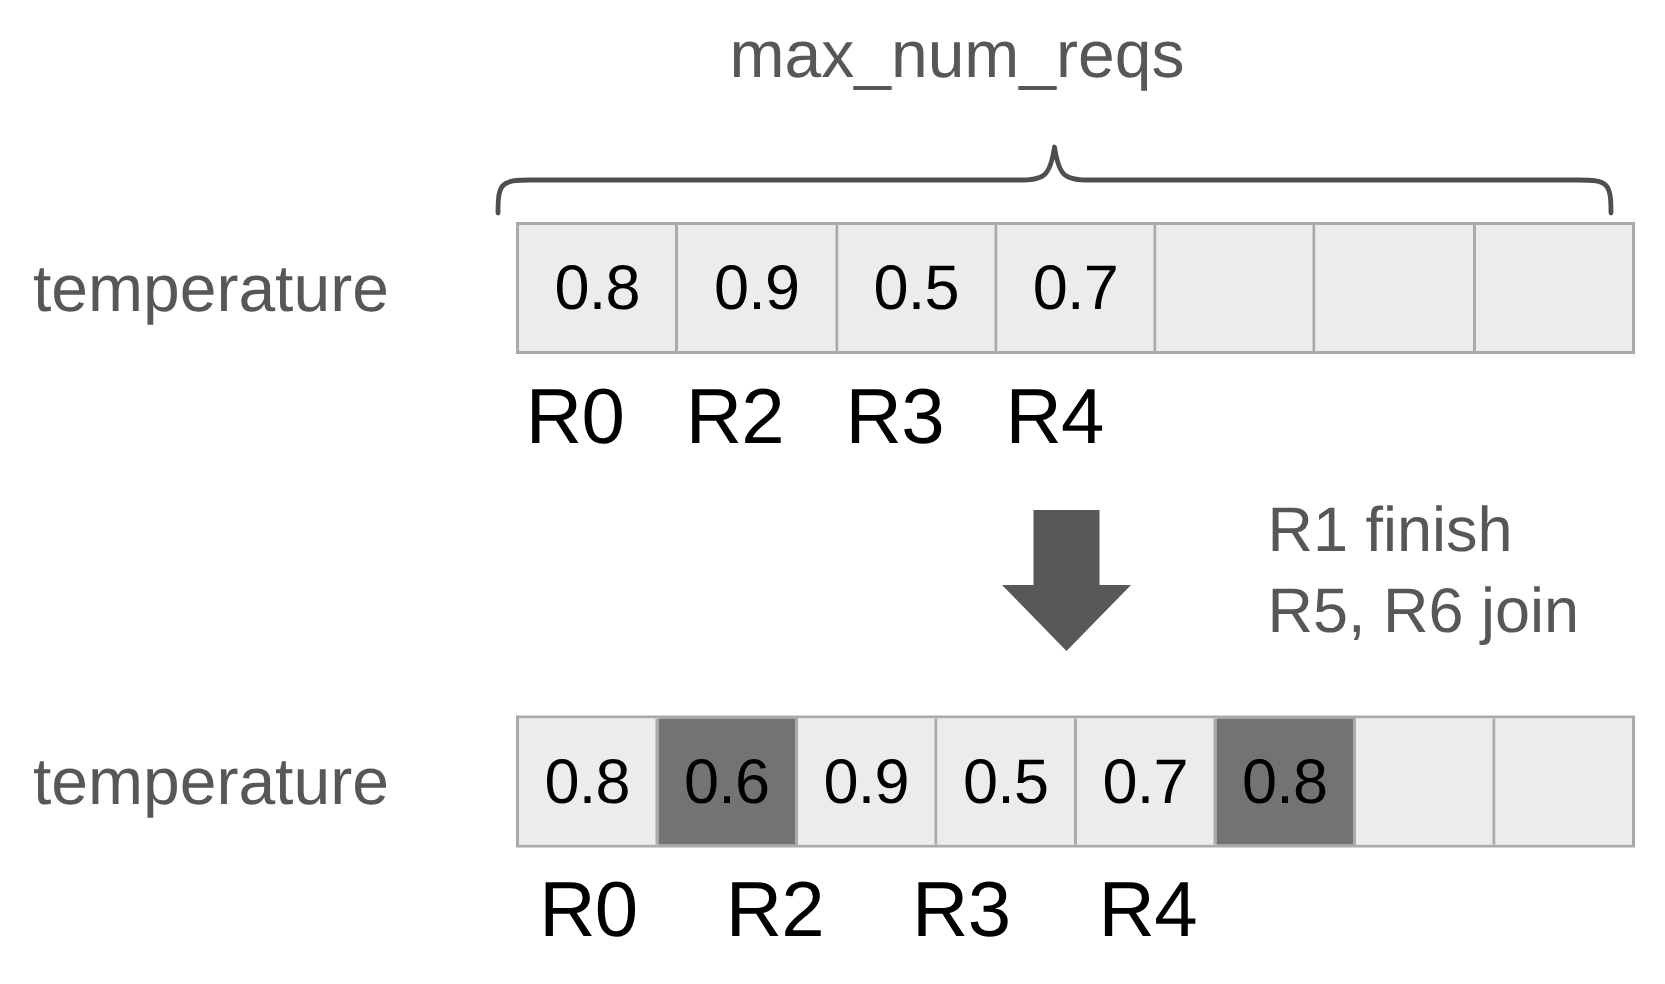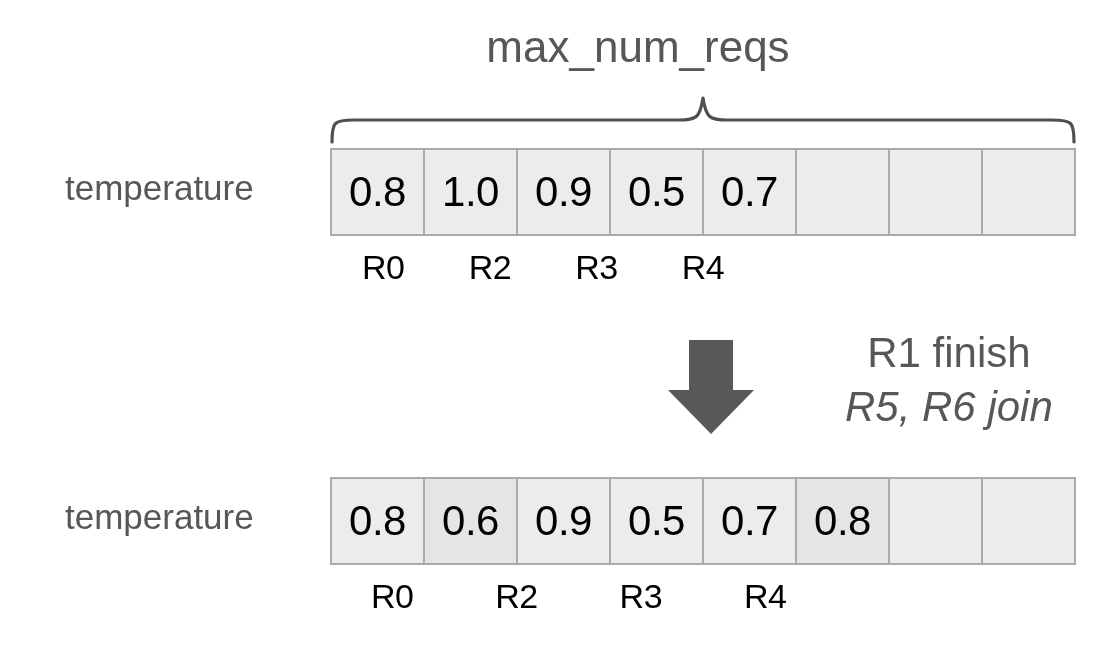--- a/index.html
+++ b/index.html
@@ -16,21 +16,21 @@
     width: 1110px;
     height: 656px;
     background: #ffffff;
     overflow: hidden;
   }
 
   
   .brace-title {
     position: absolute;
     left: 0;
-    top: 22px;
+    top: 12px;
     width: 1110px;
     text-align: center;
     font-size: 44px;
     color: #575757;
     letter-spacing: 0px;
     white-space: nowrap;
   }
   .brace-title .inner {
     position: relative;
     left: 83px; 
@@ -42,32 +42,31 @@
     left: 330px;
     top: 96px;
     width: 746px;
     height: 48px;
   }
   .brace-wrap svg { display: block; }
 
   
   .row-label {
     position: absolute;
-    font-size: 35px;
+    font-size: 44px;
     color: #575757;
     white-space: nowrap;
-    margin-left: 43px;
   }
   .row-label.top  { left: 22px; top: 168px; }
   .row-label.bot  { left: 22px; top: 497px; }
 
   
   .table {
     position: absolute;
-    left: 330px;
+    left: 344px;
     display: flex;
     border: 2px solid #aaaaaa;
     box-sizing: border-box;
     width: 746px;
   }
   .table.top { top: 148px; height: 88px; }
   .table.bot { top: 477px; height: 88px; }
 
   .cell {
     flex: 1 1 0;
@@ -75,36 +74,36 @@
     border-right: 2px solid #aaaaaa;
     background: #ececec;
     display: flex;
     align-items: center;
     justify-content: center;
     font-size: 42px;
     color: #000000;
     letter-spacing: -0.5px;
   }
   .cell:last-child { border-right: none; }
-  .cell.hl { background: #e5e5e5; }
+  .cell.hl { background: #737373; }
   .cell.empty { color: transparent; }
 
   
   .reqs {
     position: absolute;
     left: 330px;
     width: 746px;
     display: flex;
   }
   .reqs.top { top: 248px; }
   .reqs.bot { top: 577px; }
   .reqs .req {
     flex: 1 1 0;
     text-align: center;
-    font-size: 34px;
+    font-size: 52px;
     color: #000000;
     letter-spacing: -0.5px;
     white-space: nowrap;
   }
   .reqs .req.blank { color: transparent; }
 
   
   .arrow {
     position: absolute;
     left: 666px;
@@ -117,43 +116,42 @@
   
   .note {
     position: absolute;
     left: 845px;
     top: 326px;
     font-size: 42px;
     line-height: 54px;
     color: #575757;
     white-space: nowrap;
   }
-  .note .line1 { text-align: center; }
-  .note .line2 { text-align: right; font-style: italic; }
+  .note .line1 { text-align: left; }
+  .note .line2 { text-align: right; }
 </style>
 </head>
 <body>
 
 <div id="canvas">
 
   <div class="brace-title">
     <span class="inner">max_num_reqs</span>
   </div>
 
   <div class="brace-wrap">
     <svg width="746" height="48" viewBox="0 0 746 48" fill="none" xmlns="http://www.w3.org/2000/svg">
       <path d="M2 46 C2 26 4 24 24 24 L349 24 C366 24 370 22 373 2 C376 22 380 24 397 24 L722 24 C742 24 744 26 744 46" stroke="#4f4f4f" stroke-width="3.2" fill="none" stroke-linecap="round" stroke-linejoin="round"></path>
     </svg>
   </div>
 
   <div class="row-label top">temperature</div>
 
   <div class="table top">
     <div class="cell">0.8</div>
-    <div class="cell">1.0</div>
     <div class="cell">0.9</div>
     <div class="cell">0.5</div>
     <div class="cell">0.7</div>
     <div class="cell empty"></div>
     <div class="cell empty"></div>
     <div class="cell empty"></div>
   </div>
 
   <div class="reqs top">
     <div class="req">R0</div>

